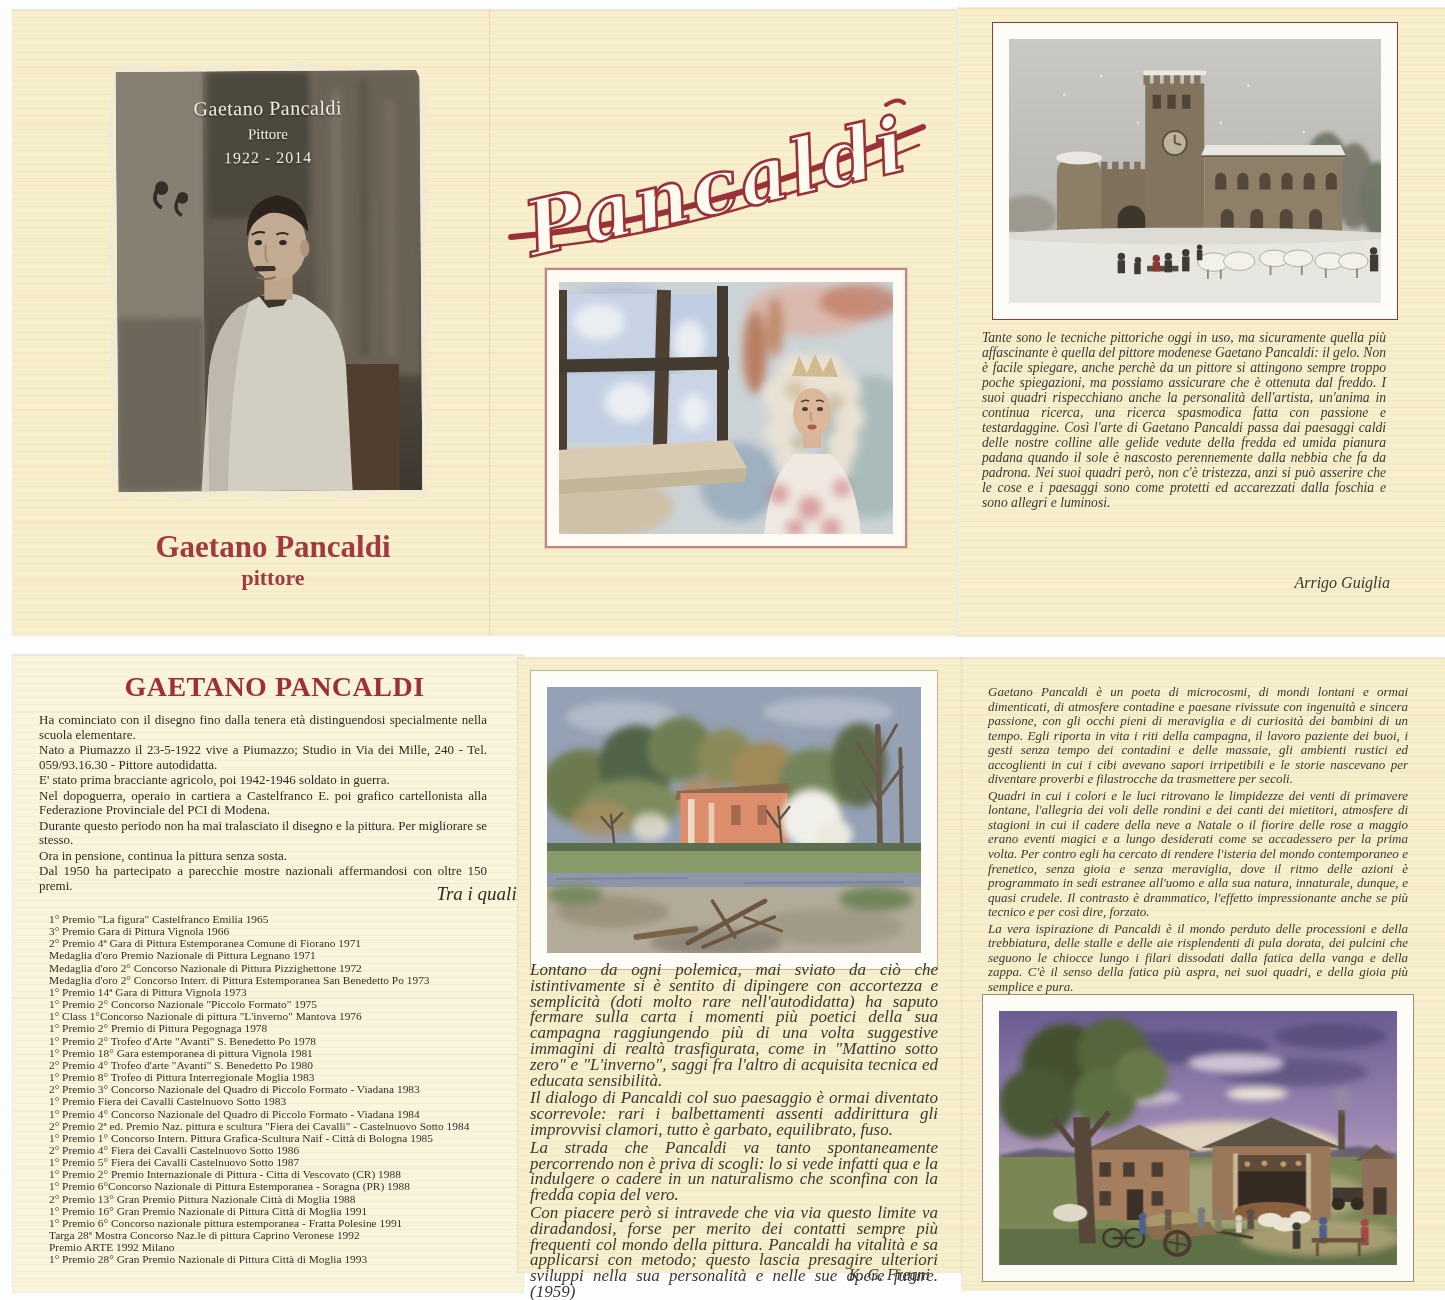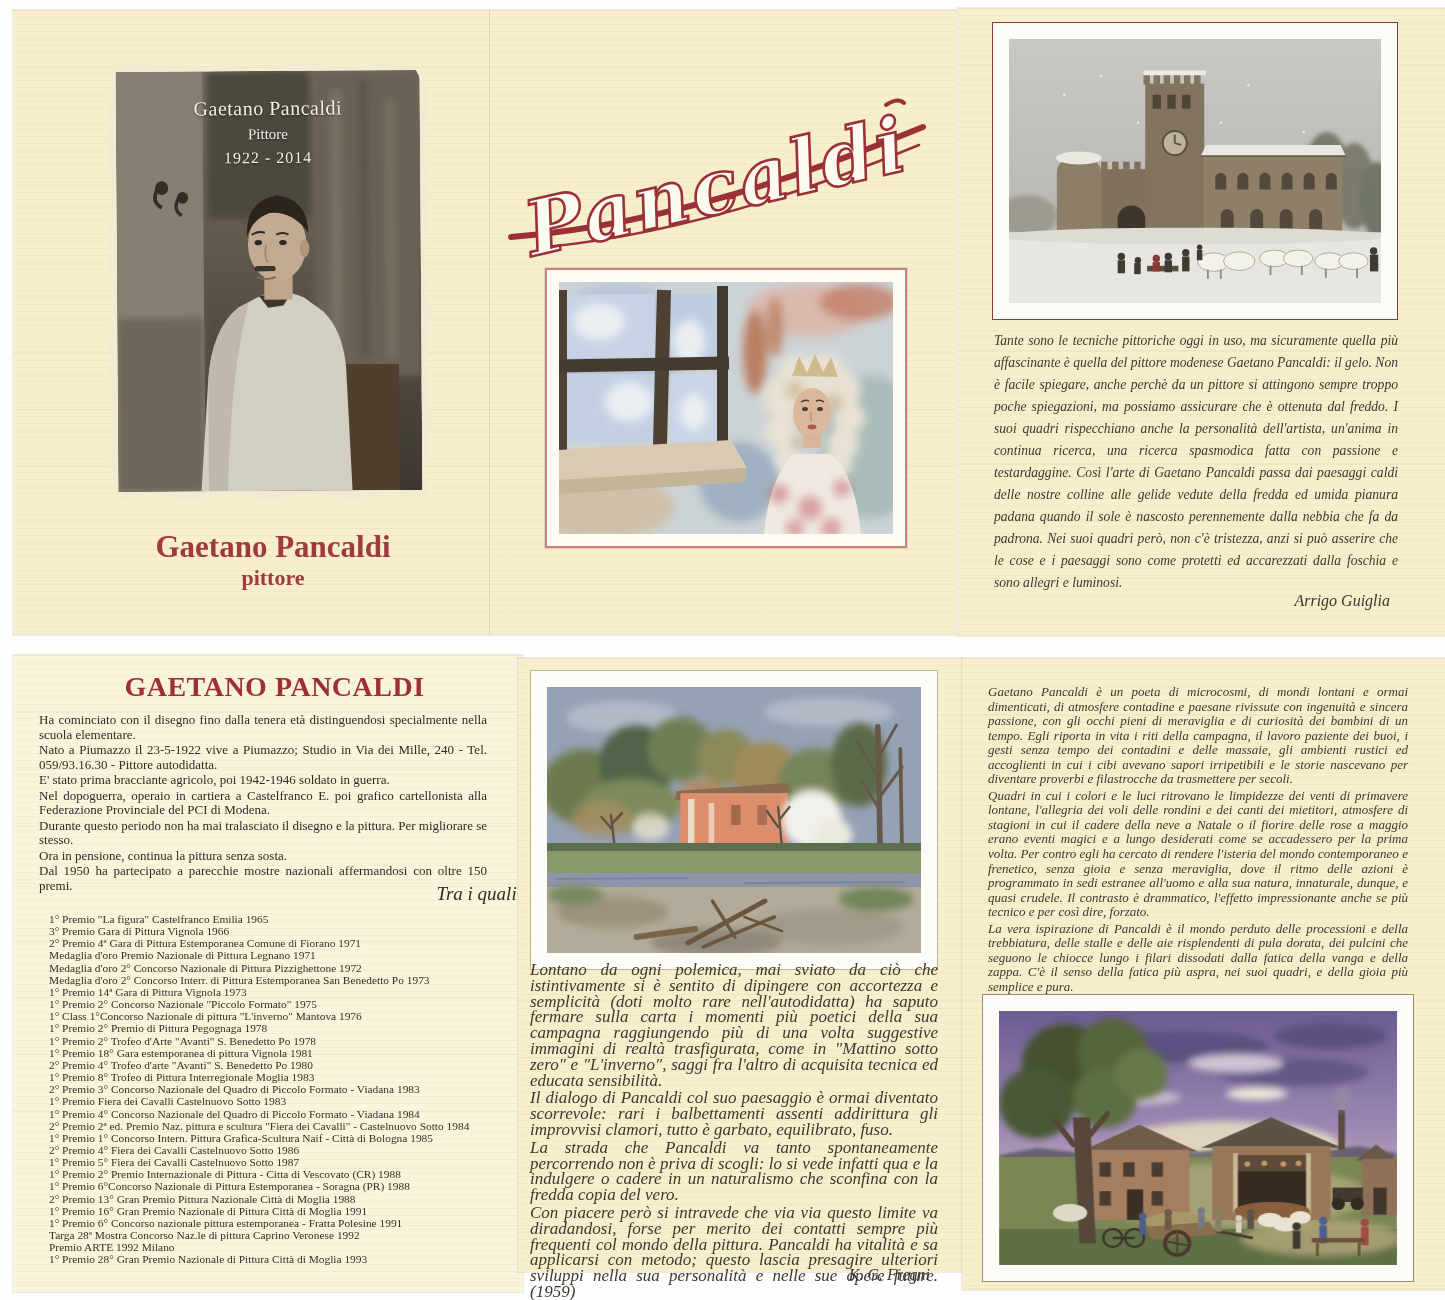--- a/index.html
+++ b/index.html
@@ -30,21 +30,21 @@
   .tl-footer{position:absolute;left:10px;top:520px;width:500px;text-align:center;}
   .tl-name{font-size:31px;font-weight:bold;color:#a13a40;line-height:1.1;}
   .tl-role{font-size:22px;font-weight:bold;color:#a13a40;line-height:1.3;}
   .tl-addr{font-size:16.5px;color:#40372c;margin-top:3px;}
   
   #p-tr{left:958px;top:8px;width:474px;height:628px;}
   .art-frame{position:absolute;background:#fdfcf6;border:1.5px solid #8f3a3a;padding:16px;box-sizing:border-box;}
   .art-frame svg{width:100%;height:100%;display:block;}
   #tr-art{left:34px;top:14px;width:406px;height:298px;}
   .flow-text{position:absolute;text-align:justify;font-style:italic;color:#3c382f;}
-  #tr-text{left:36px;top:322px;width:404px;font-size:13.6px;line-height:22px;}
+  #tr-text{left:24px;top:322px;width:404px;font-size:13.6px;line-height:15px;}
   .flow-text p{margin:0 0 2px 0;}
   .sig-line{text-align:right;font-style:italic;margin-top:6px;padding-right:8px;}
   
   #p-bl{left:13px;top:655px;width:497px;height:637px;}
   .bl-title{margin-top:16px;text-align:center;font-size:28px;font-weight:bold;color:#9e2f35;letter-spacing:.5px;}
   .bl-bio{position:absolute;left:26px;top:58px;width:448px;font-size:13px;line-height:14.5px;text-align:justify;color:#2f2b24;}
   .bl-bio p{margin:0 0 1px 0;}
   .bl-intro{position:absolute;left:0;top:228px;width:100%;text-align:right;font-style:italic;font-size:19px;color:#2f2b24;}
   .bl-awards{position:absolute;left:36px;top:258px;width:450px;font-size:11.4px;line-height:12.15px;color:#33302a;}
   .bl-awards div{white-space:nowrap;}
@@ -318,21 +318,21 @@
         <circle cx="320" cy="100" r="1.2"></circle>
           <circle cx="100" cy="40" r="1.2"></circle>
           <circle cx="230" cy="90" r="1.2"></circle>
       </g>
     </svg>
   </div>
   <div class="flow-text" id="tr-text">
 
   <p>Tante sono le tecniche pittoriche oggi in uso, ma sicuramente quella più affascinante è quella del pittore modenese Gaetano Pancaldi: il gelo. Non è facile spiegare, anche perchè da un pittore si attingono sempre troppo poche spiegazioni, ma possiamo assicurare che è ottenuta dal freddo. I suoi quadri rispecchiano anche la personalità dell'artista, un'anima in continua ricerca, una ricerca spasmodica fatta con passione e testardaggine. Così l'arte di Gaetano Pancaldi passa dai paesaggi caldi delle nostre colline alle gelide vedute della fredda ed umida pianura padana quando il sole è nascosto perennemente dalla nebbia che fa da padrona. Nei suoi quadri però, non c'è tristezza, anzi si può asserire che le cose e i paesaggi sono come protetti ed accarezzati dalla foschia e sono allegri e luminosi.</p>
     </div>
-  <div class="flow-text" style="left:36px;top:578px;width:404px;">
+  <div class="flow-text" style="left:36px;top:560px;width:404px;">
     <div class="sig-line">Arrigo Guiglia</div>
   </div>
 </section>
 
 <section class="panel lighter" id="p-bl">
   <div class="bl-title">GAETANO PANCALDI</div>
   <div class="bl-bio">
 
   <p>Ha cominciato con il disegno fino dalla tenera età distinguendosi specialmente nella scuola elementare.</p>
       <p>Nato a Piumazzo il 23-5-1922 vive a Piumazzo; Studio in Via dei Mille, 240 - Tel. 059/93.16.30 - Pittore autodidatta.</p>

